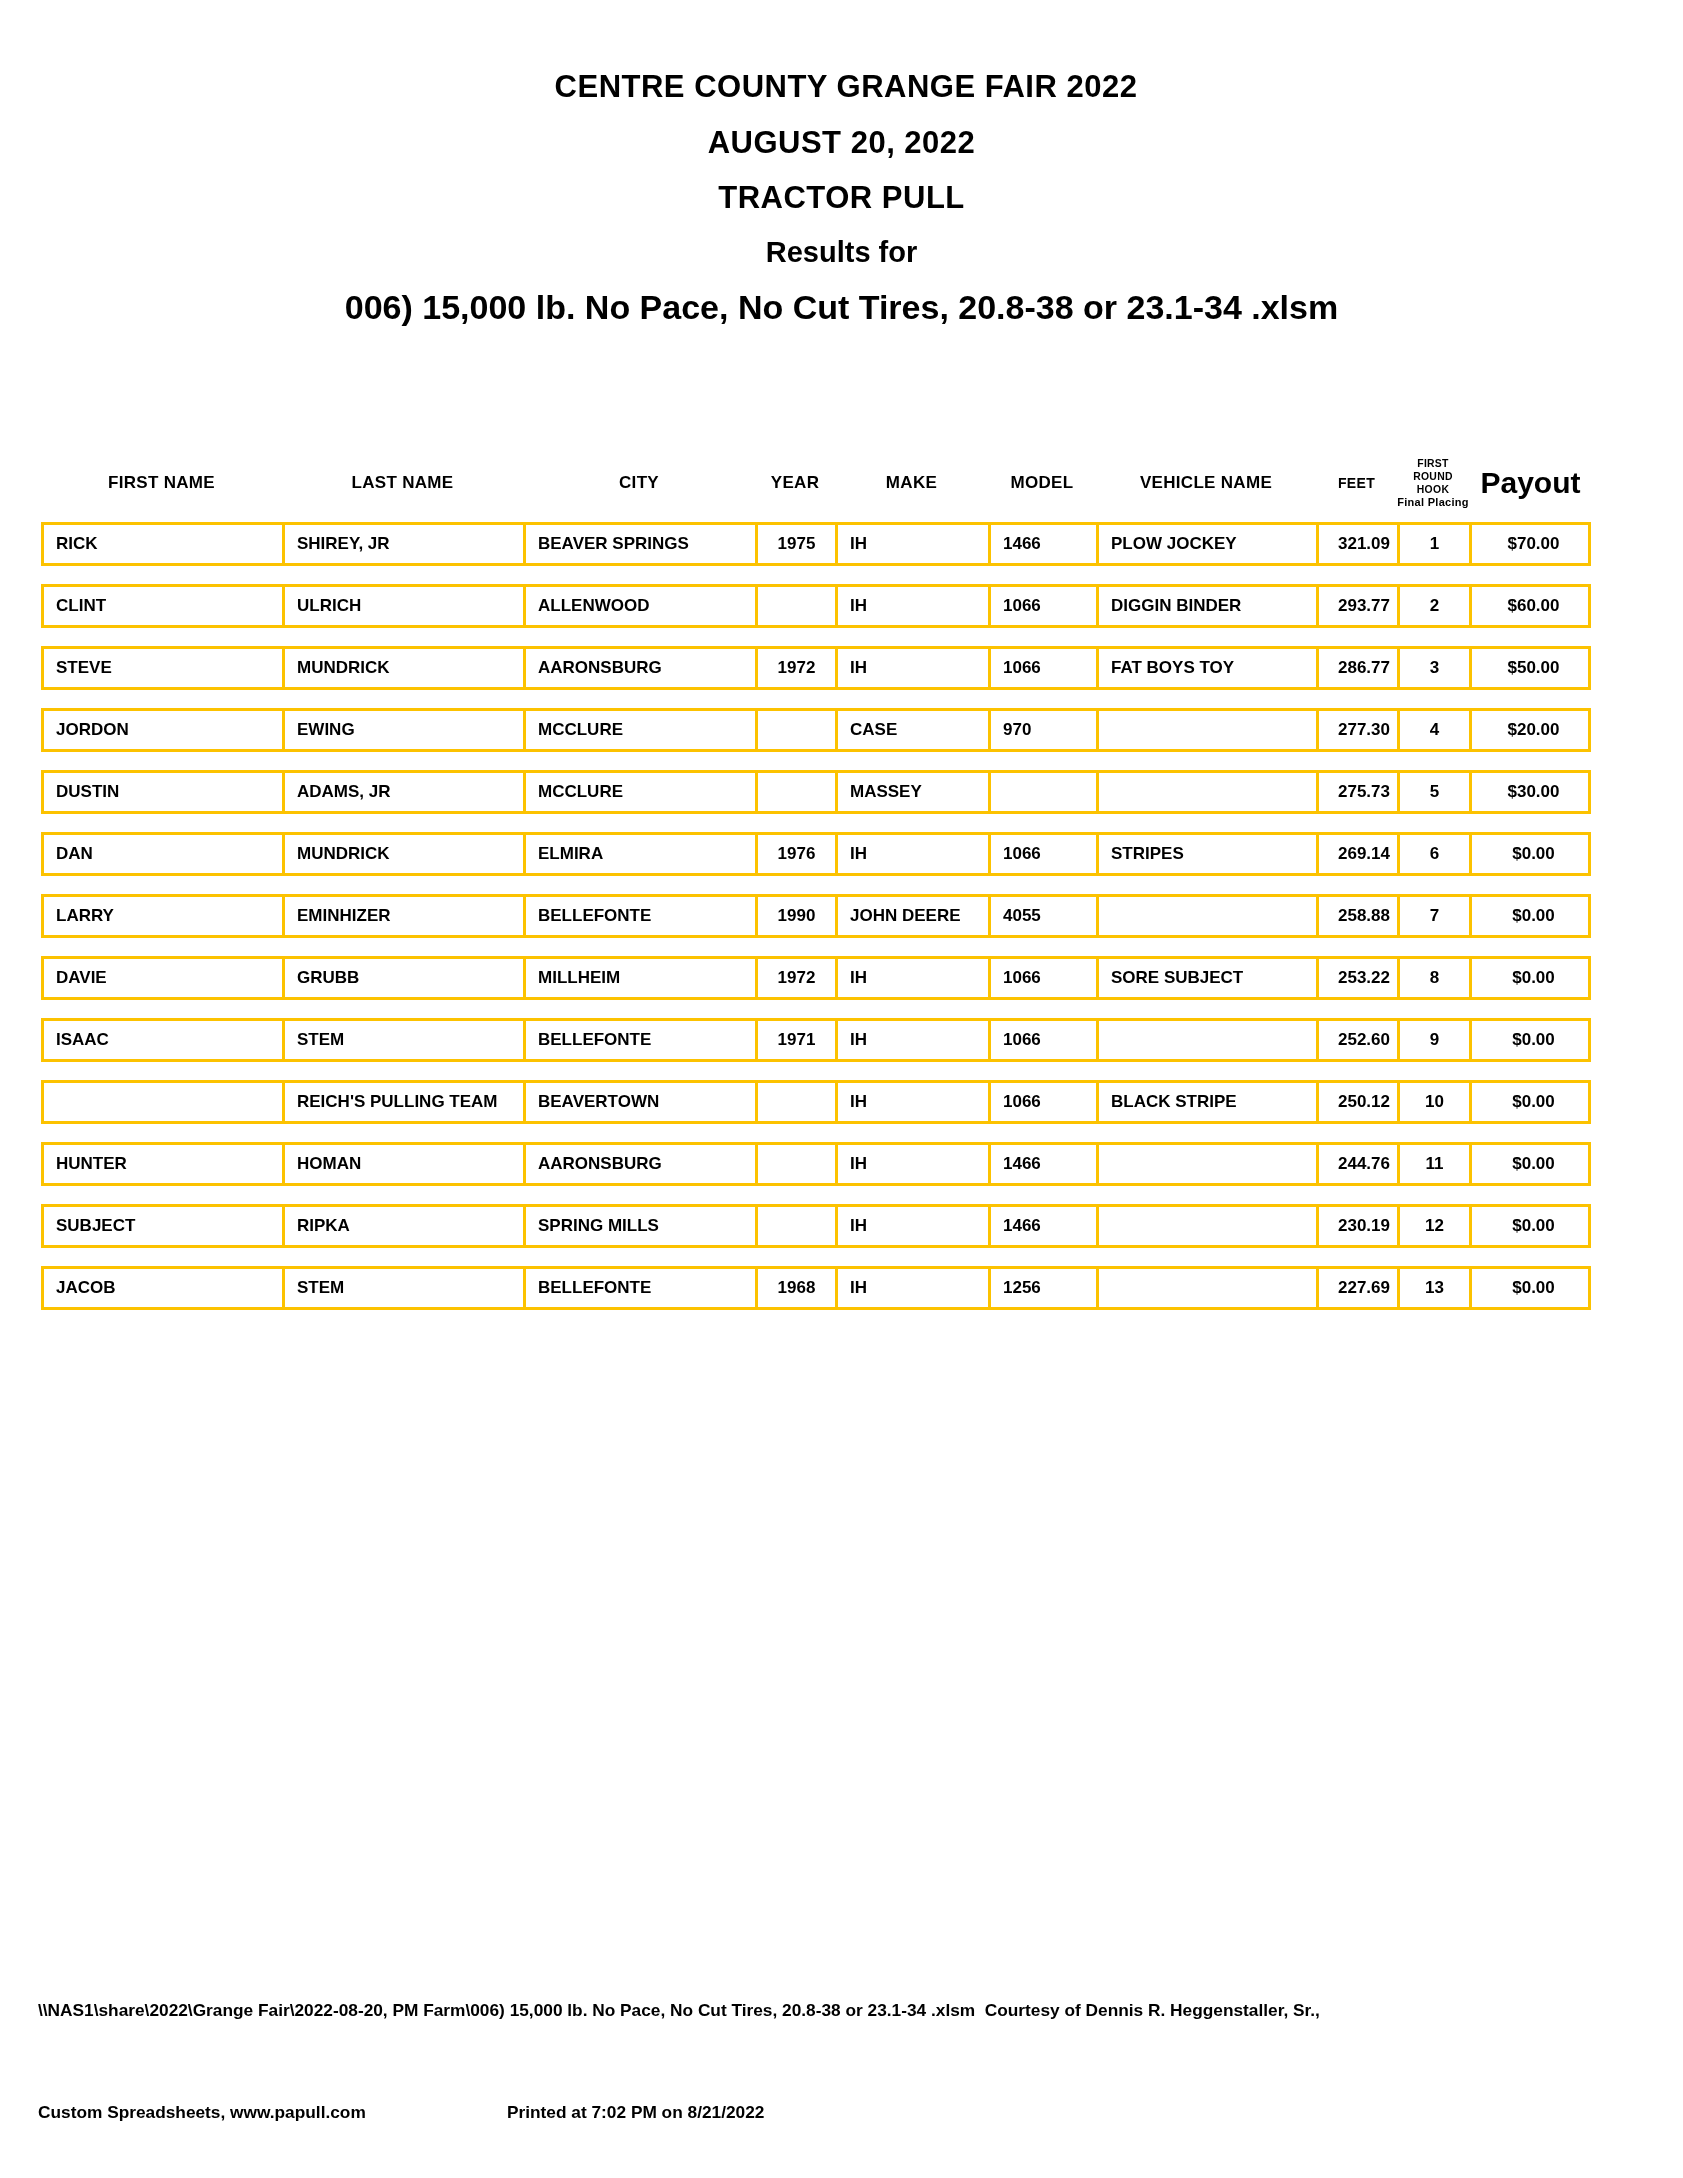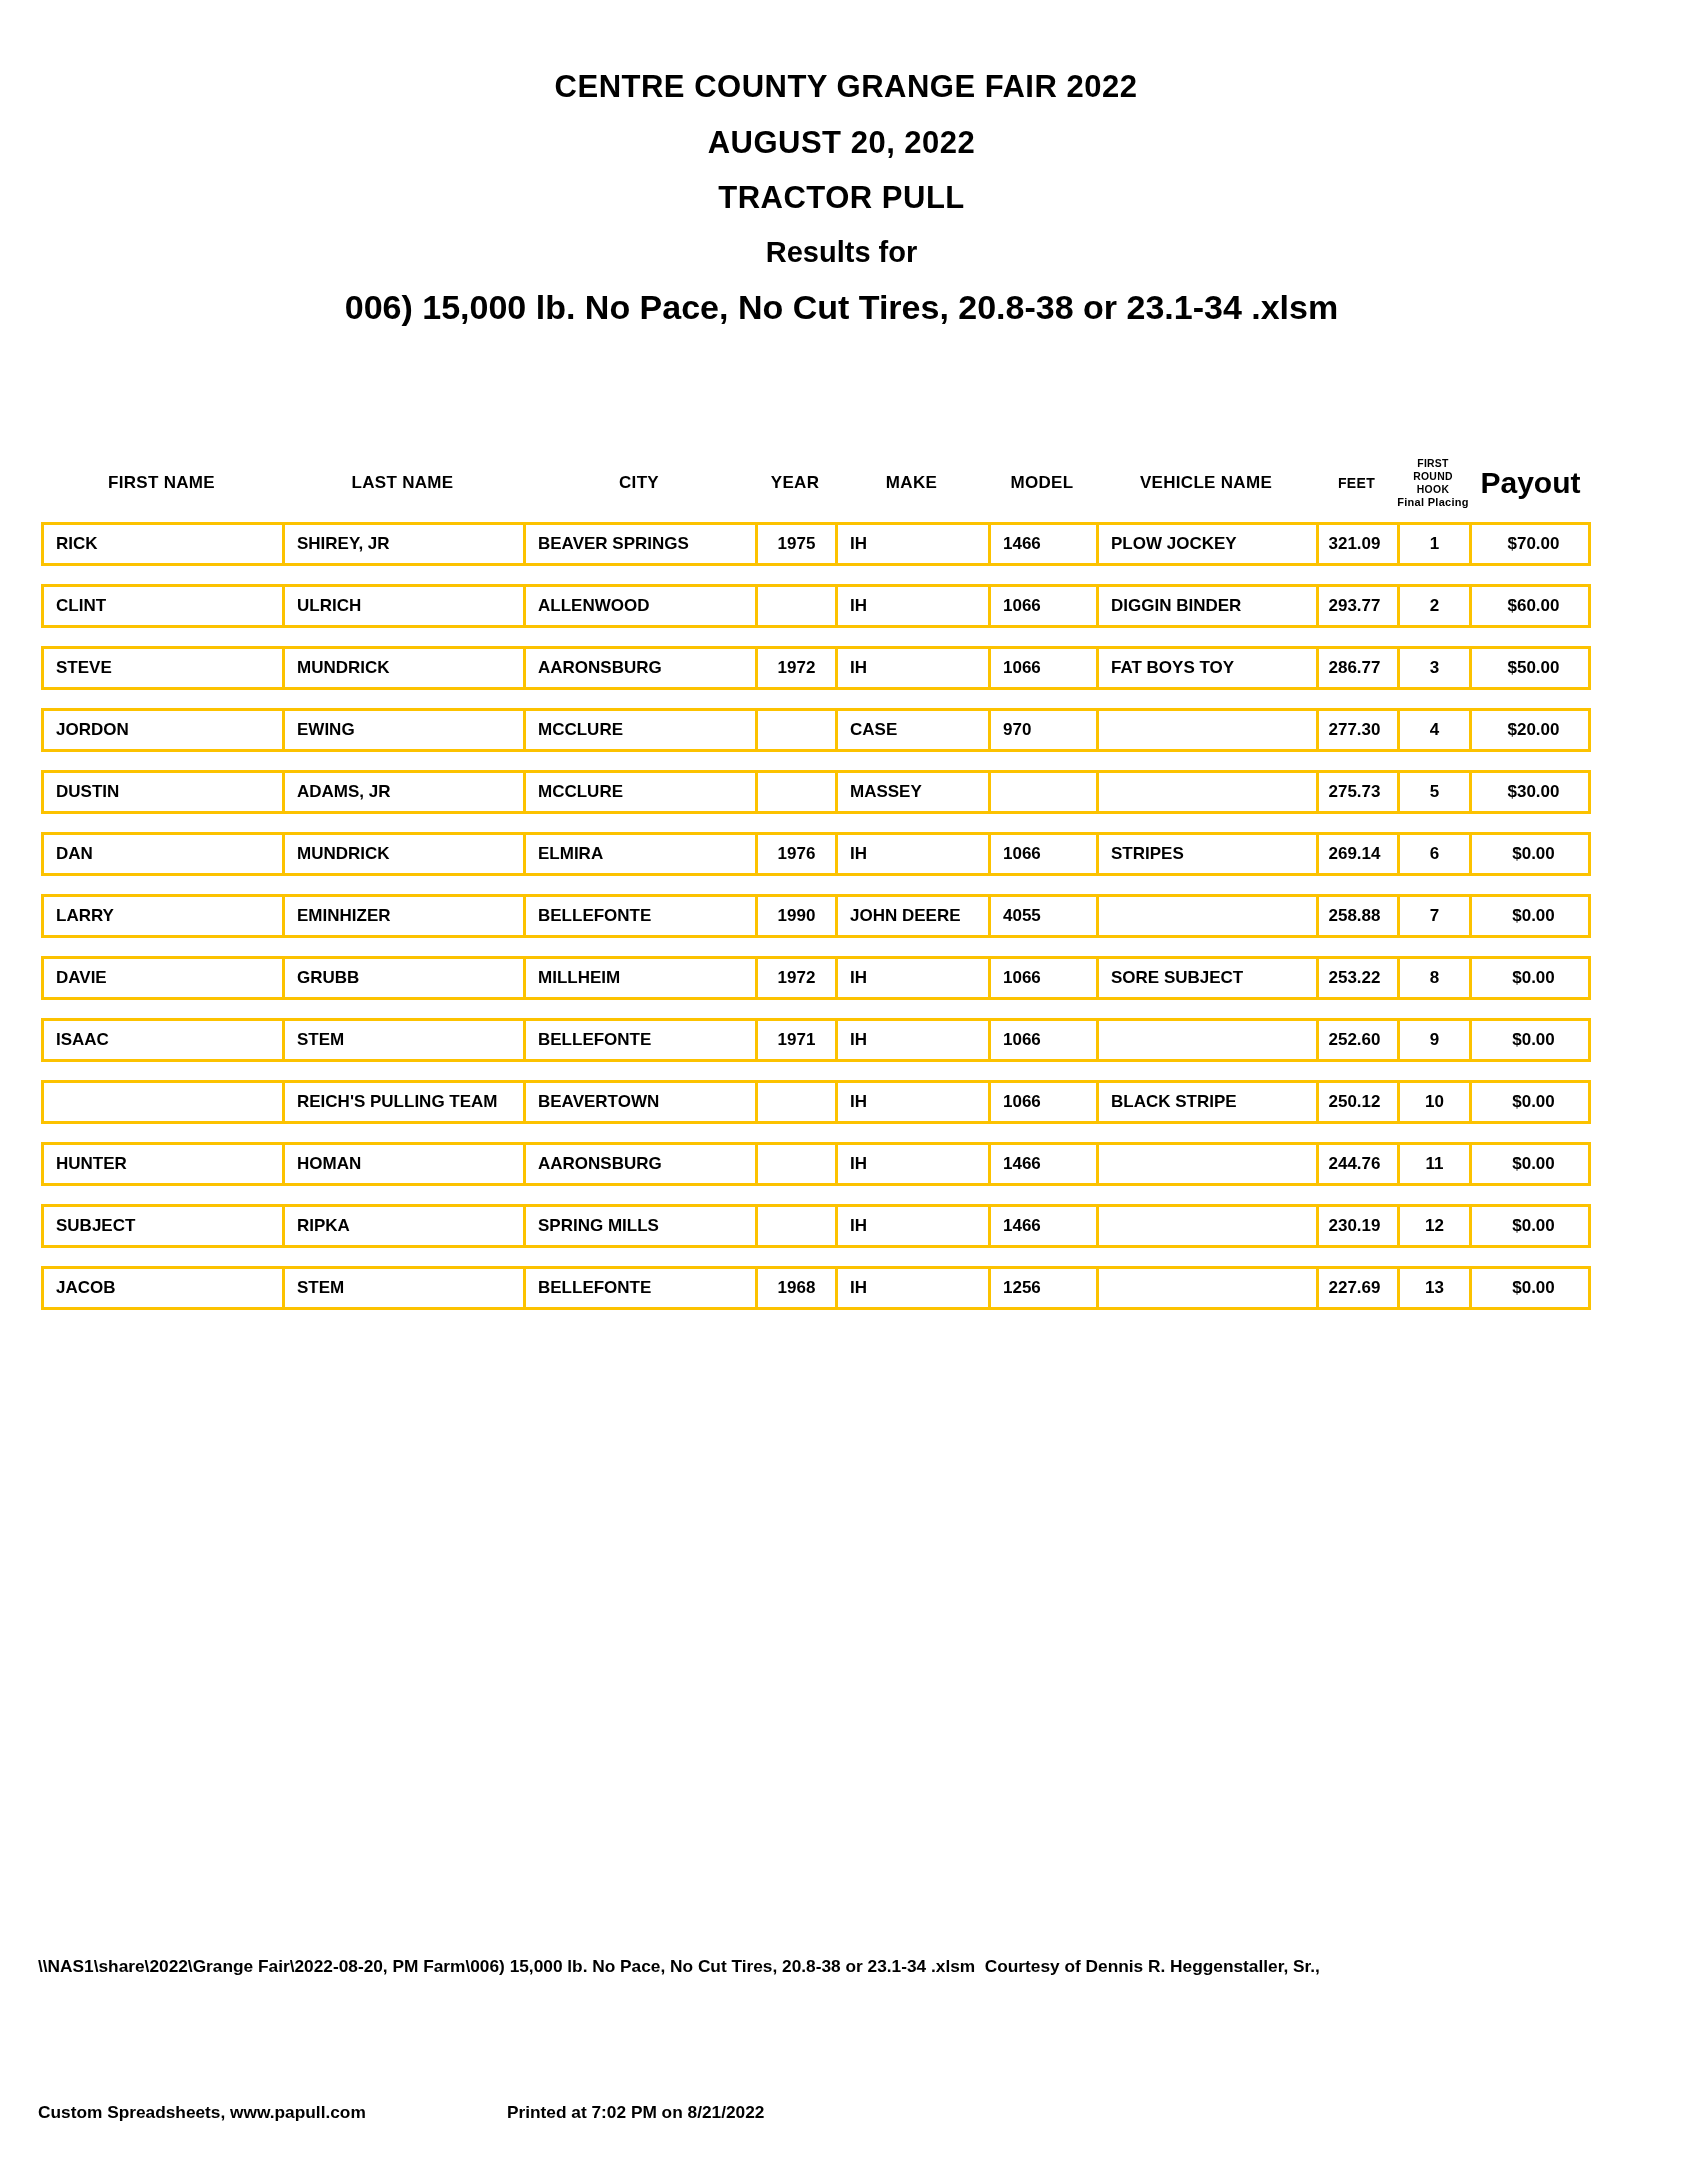--- a/index.html
+++ b/index.html
@@ -44,24 +44,24 @@
   .cell {
     border-right: 3px solid var(--gold);
     font-size: 17px;
     line-height: 38px;
     overflow: hidden;
     white-space: nowrap;
   }
   .cell:last-child { border-right: none; }
   .c-left   { text-align: left; padding-left: 12px; }
   .c-center { text-align: center; }
-  .c-right  { text-align: center; padding-right: 7px; }
+  .c-right  { text-align: right; padding-right: 7px; }
   
   .footer-line { position: absolute; white-space: pre; font-size: 17.3px; }
-  .f1 { top: 1956px; left: 38px; text-align: right; }
+  .f1 { top: 2000px; left: 38px; text-align: right; }
   .f2-left  { top: 2102px; left: 38px; }
   .f2-right { top: 2102px; left: 507px; }
 </style>
 </head>
 <body>
 
 <div class="title-line t1">CENTRE COUNTY GRANGE FAIR 2022</div>
 <div class="title-line t2">AUGUST 20, 2022</div>
 <div class="title-line t3">TRACTOR PULL</div>
 <div class="title-line t4">Results for</div>

